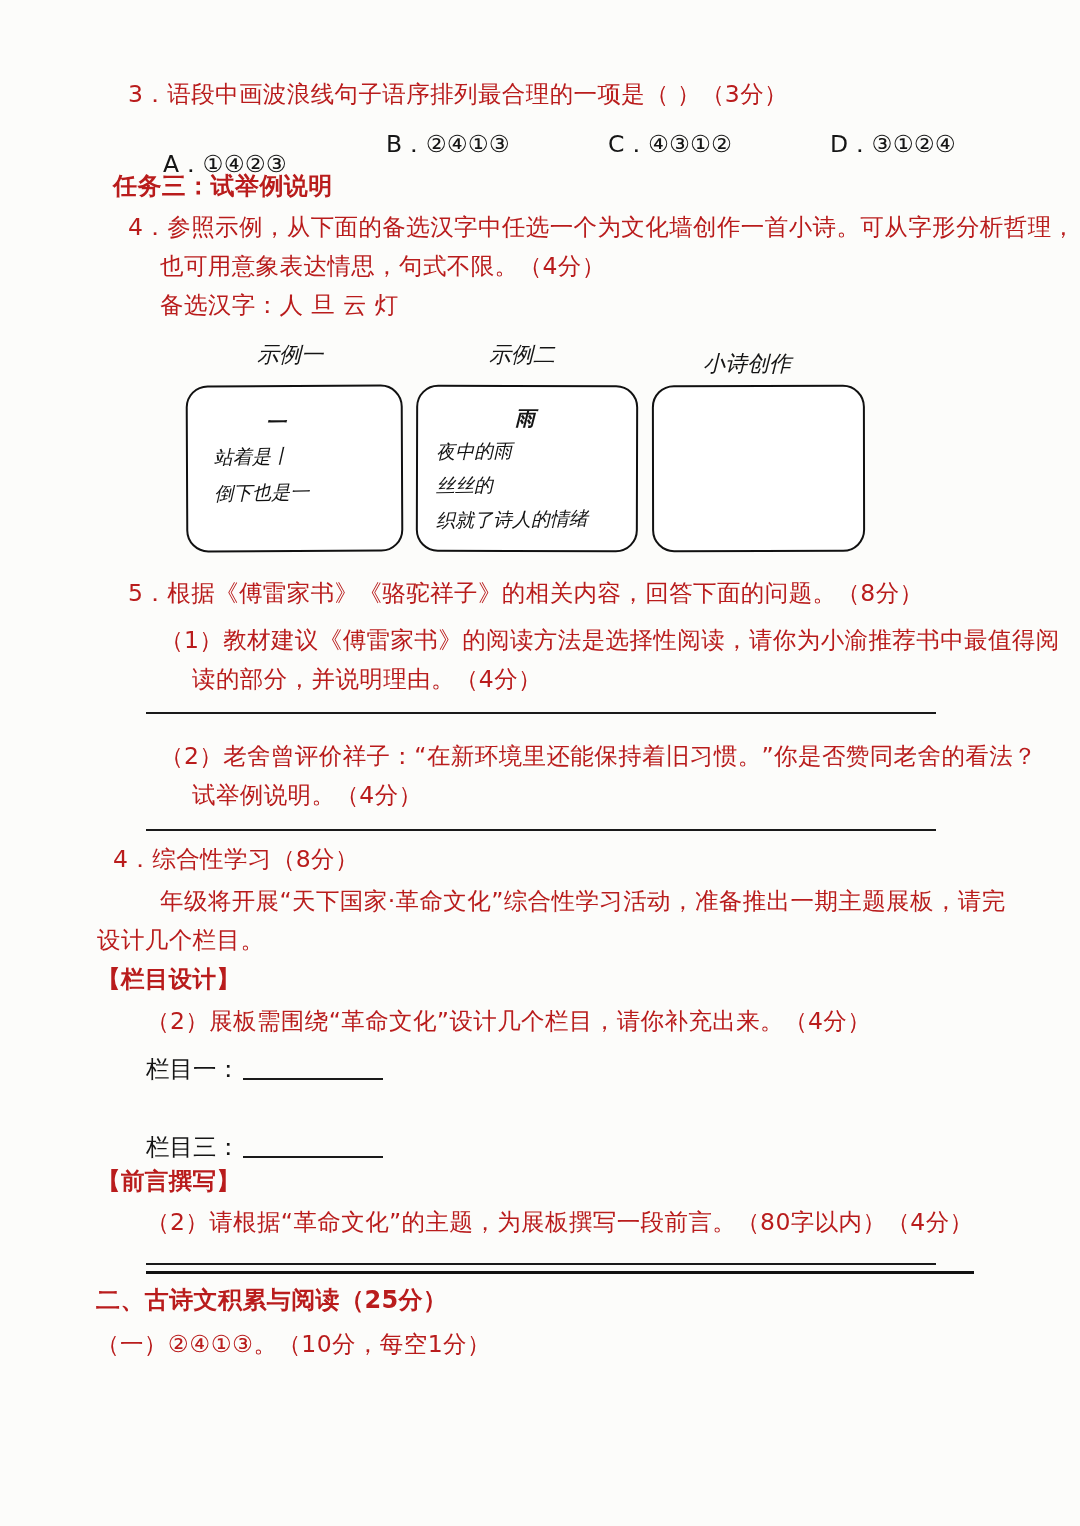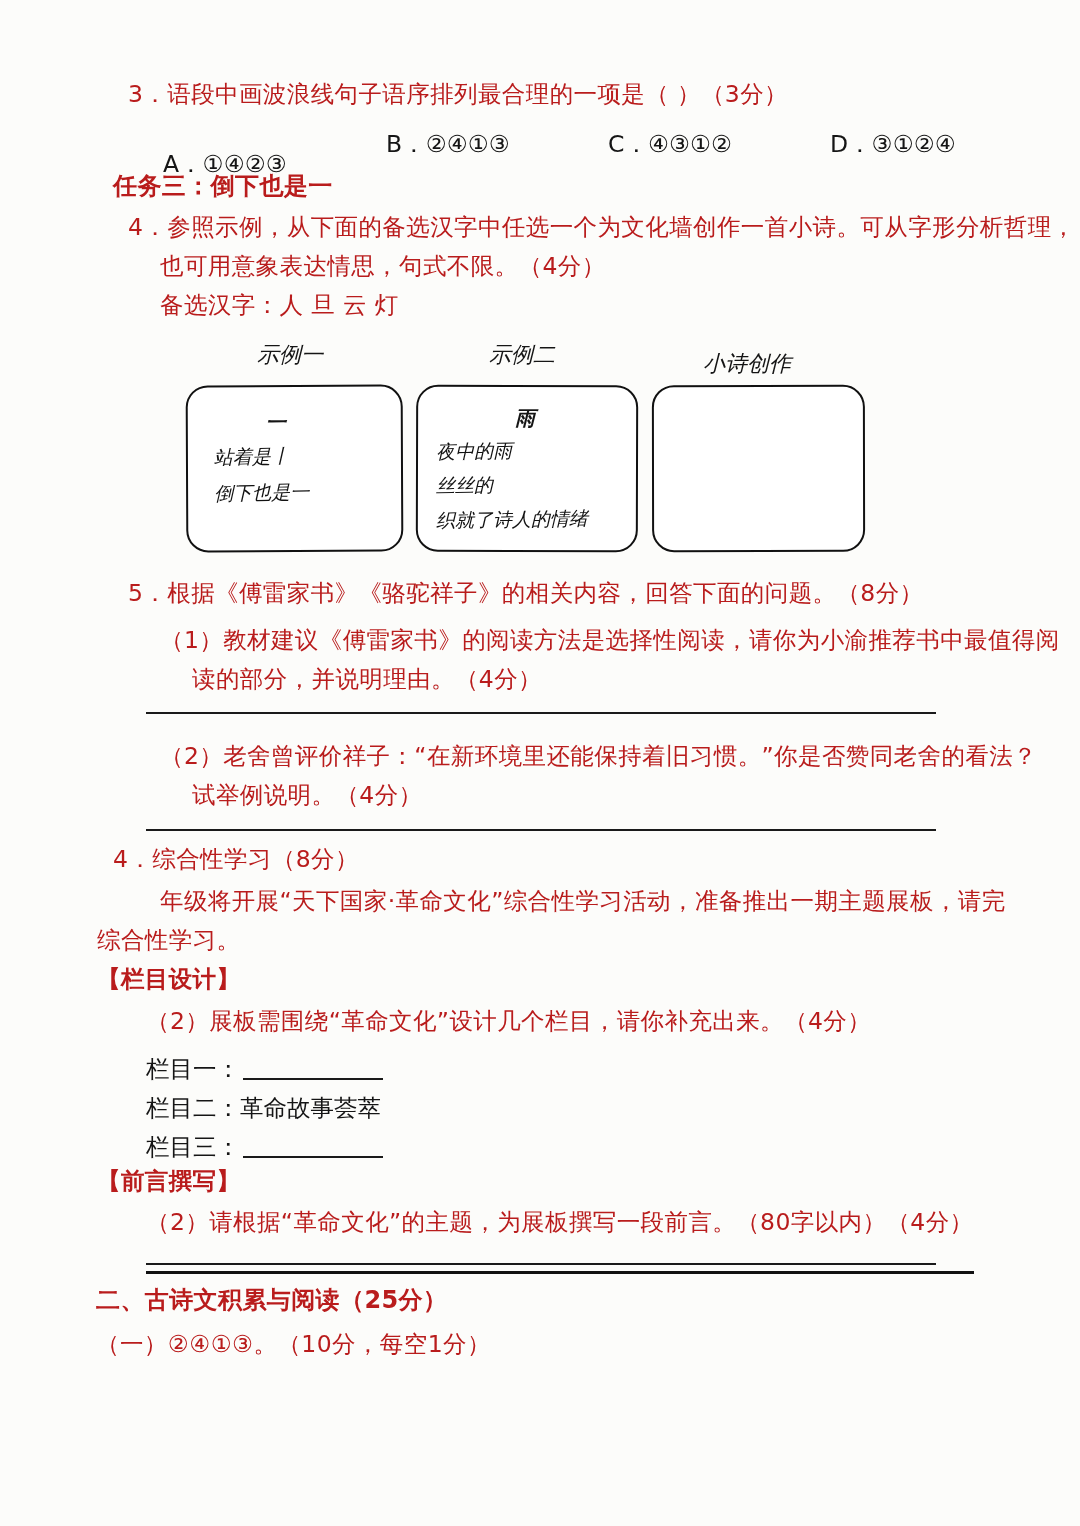--- a/index.html
+++ b/index.html
@@ -190,21 +190,21 @@
   <div class="opt-row" id="opt-b">
     <span>B．</span><span class="circnum">②④①③</span>
   </div>
   <div class="opt-row" id="opt-c">
     <span>C．</span><span class="circnum">④③①②</span>
   </div>
   <div class="opt-row" id="opt-d">
     <span>D．</span><span class="circnum">③①②④</span>
   </div>
 
-  <div class="ln" id="task3">任务三：倒下也是一</div>
+  <div class="ln" id="task3">任务三：试举例说明</div>
 
   <div class="ln" id="q4-l1">4．参照示例，从下面的备选汉字中任选一个为文化墙创作一首小诗。可从字形分析哲理，</div>
   <div class="ln" id="q4-l2">也可用意象表达情思，句式不限。（4分）</div>
   <div class="ln" id="q4-l3">备选汉字：人    旦    云    灯</div>
 
   <div class="box-caption" id="cap1">示例一</div>
   <div class="box-caption" id="cap2">示例二</div>
   <div class="box-caption" id="cap3">小诗创作</div>
 
   <div class="poem-box" id="box1">
@@ -226,29 +226,26 @@
   <div class="ln" id="q5-1-l1">（1）教材建议《傅雷家书》的阅读方法是选择性阅读，请你为小渝推荐书中最值得阅</div>
   <div class="ln" id="q5-1-l2">读的部分，并说明理由。（4分）</div>
   <div class="ans-line" id="ansline1"></div>
 
   <div class="ln" id="q5-2-l1">（2）老舍曾评价祥子：“在新环境里还能保持着旧习惯。”你是否赞同老舍的看法？</div>
   <div class="ln" id="q5-2-l2">试举例说明。（4分）</div>
   <div class="ans-line" id="ansline2"></div>
 
   <div class="ln" id="q6-stem">4．综合性学习（8分）</div>
   <div class="ln" id="q6-p1">年级将开展“天下国家·革命文化”综合性学习活动，准备推出一期主题展板，请完</div>
-  <div class="ln" id="q6-p2">综合性学习。</div>
+  <div class="ln" id="q6-p2">设计几个栏目。</div>
   <div class="ln" id="head-lmsj">【栏目设计】</div>
   <div class="ln" id="q6-1">（2）展板需围绕“革命文化”设计几个栏目，请你补充出来。（4分）</div>
 
   <div class="item-row" id="item1">
     <span>栏目一：</span><span class="blank-ul"></span>
-  </div>
-  <div class="item-row" id="item2">
-    <span>栏目二：</span><span>革命故事荟萃</span>
   </div>
   <div class="item-row" id="item3">
     <span>栏目三：</span><span class="blank-ul"></span>
   </div>
 
   <div class="ln" id="head-qyzx">【前言撰写】</div>
   <div class="ln" id="q6-2">（2）请根据“革命文化”的主题，为展板撰写一段前言。（80字以内）（4分）</div>
   <div class="ans-line" id="ansline3"></div>
 
   <div id="section-divider"></div>

